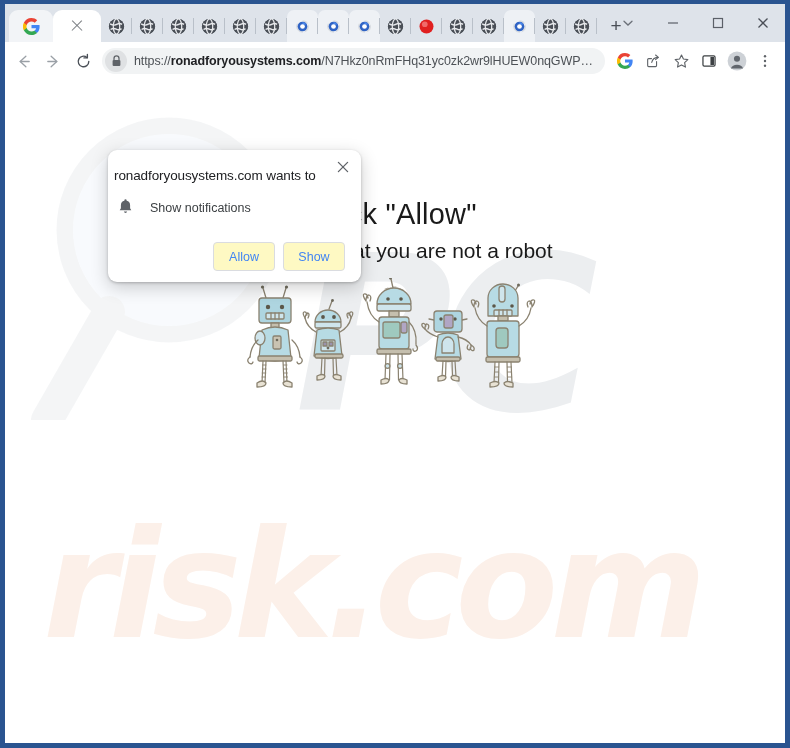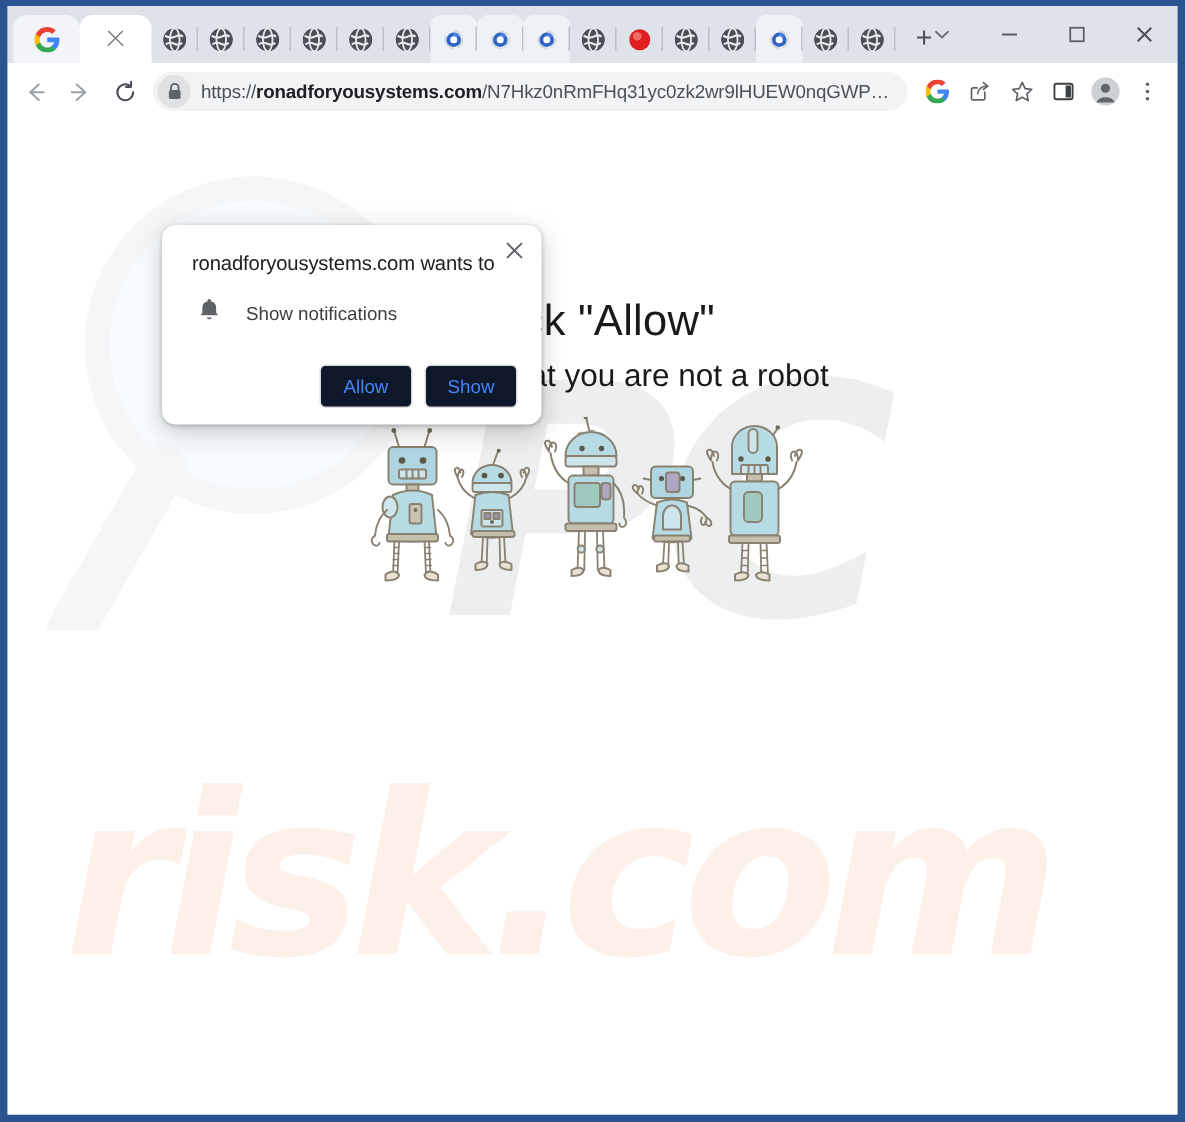--- a/index.html
+++ b/index.html
@@ -201,21 +201,21 @@
   }
 
   
   .permdialog {
     position: absolute;
     top: 70px; left: 103px;
     width: 253px;
     background: #ffffff;
     border-radius: 9px;
     box-shadow: 0 1px 3px rgba(0,0,0,.22), 0 5px 18px rgba(0,0,0,.20);
-    padding: 14px 16px 11px 20px;
+    padding: 14px 16px 11px 6px;
     z-index: 40;
   }
   .perm-close {
     position: absolute;
     top: 7px; right: 8px;
     width: 20px; height: 20px;
     display:flex; align-items:center; justify-content:center;
     color: #5f6368;
   }
   .perm-title {
@@ -237,21 +237,21 @@
     display: flex;
     justify-content: flex-end;
     gap: 8px;
     margin-top: 24px;
   }
   .pbtn {
     min-width: 62px;
     height: 29px;
     border: 1px solid #dadce0;
     border-radius: 4px;
-    background: #0f172a;
+    background: #fef9c3;
     color: #4285f4;
     font-size: 12.5px;
     font-family: "Liberation Sans", sans-serif;
     font-weight: 500;
     display:flex; align-items:center; justify-content:center;
     cursor: pointer;
   }
 </style>
 </head>
 <body>

